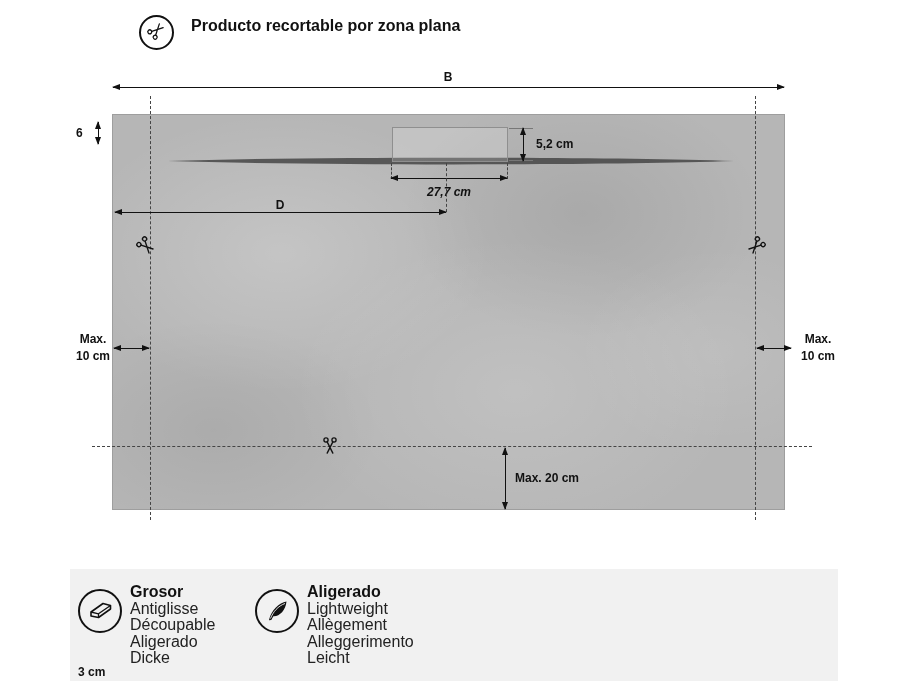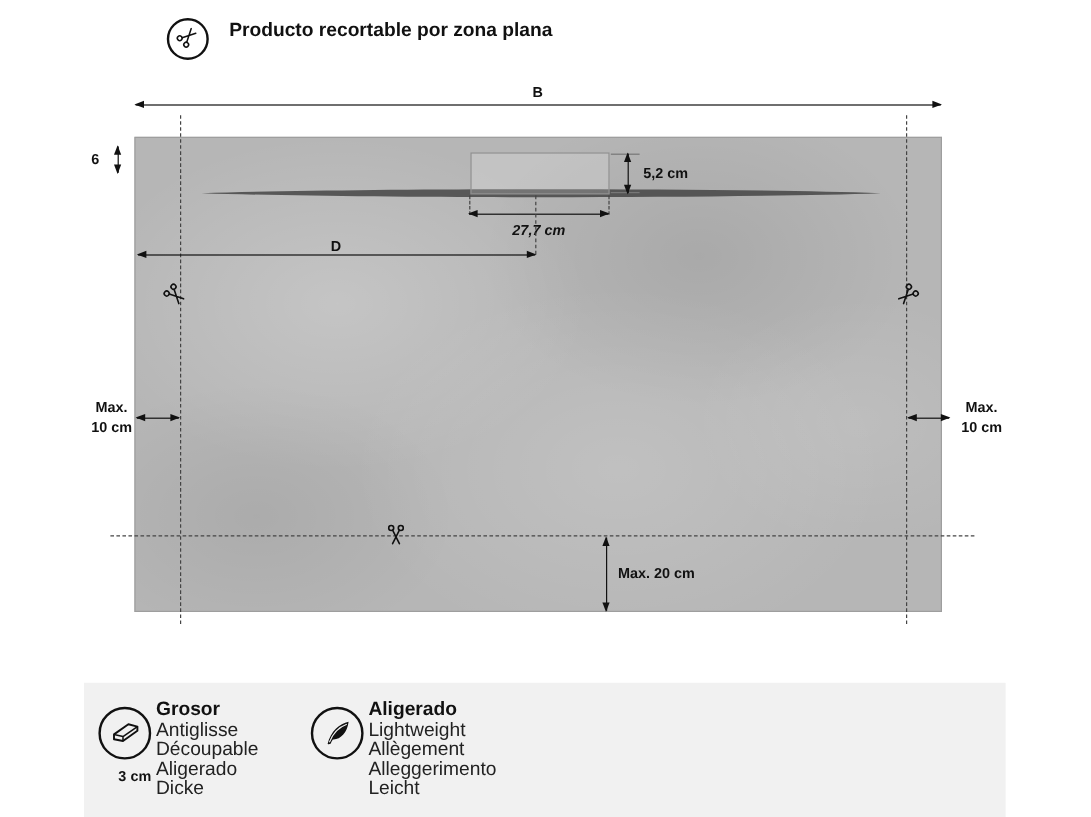--- a/index.html
+++ b/index.html
@@ -45,21 +45,21 @@
 
   .scissors { position:absolute; width:20px; height:20px; }
   .scissors svg { width:100%; height:100%; }
   .rot45 { transform:rotate(45deg); }
   .rot90 { transform:rotate(90deg); }
   .rot135 { transform:rotate(135deg); }
 
   
   .strip { position:absolute; left:70px; top:569px; width:768px; height:112px; background:#f1f1f1; }
   .feature { position:absolute; top:15px; display:flex; }
-  .feature-iconcol { width:48px; display:flex; flex-direction:column; align-items:flex-end; margin-top:5px; }
+  .feature-iconcol { width:48px; display:flex; flex-direction:column; align-items:flex-start; margin-top:5px;gap:25px; }
   .feature-circle { width:44px; height:44px; border:2.5px solid #111; border-radius:50%;
     display:flex; align-items:center; justify-content:center; }
   .feature-circle svg { width:26px; height:26px; }
   .feature-caption { margin-top:7px; font-size:12px; font-weight:bold; }
   .feature-text { margin-left:4px; font-size:16px; line-height:16.5px; color:#222; }
   .feature-title { font-weight:bold; color:#111; }
 </style>
 </head>
 <body>
 

